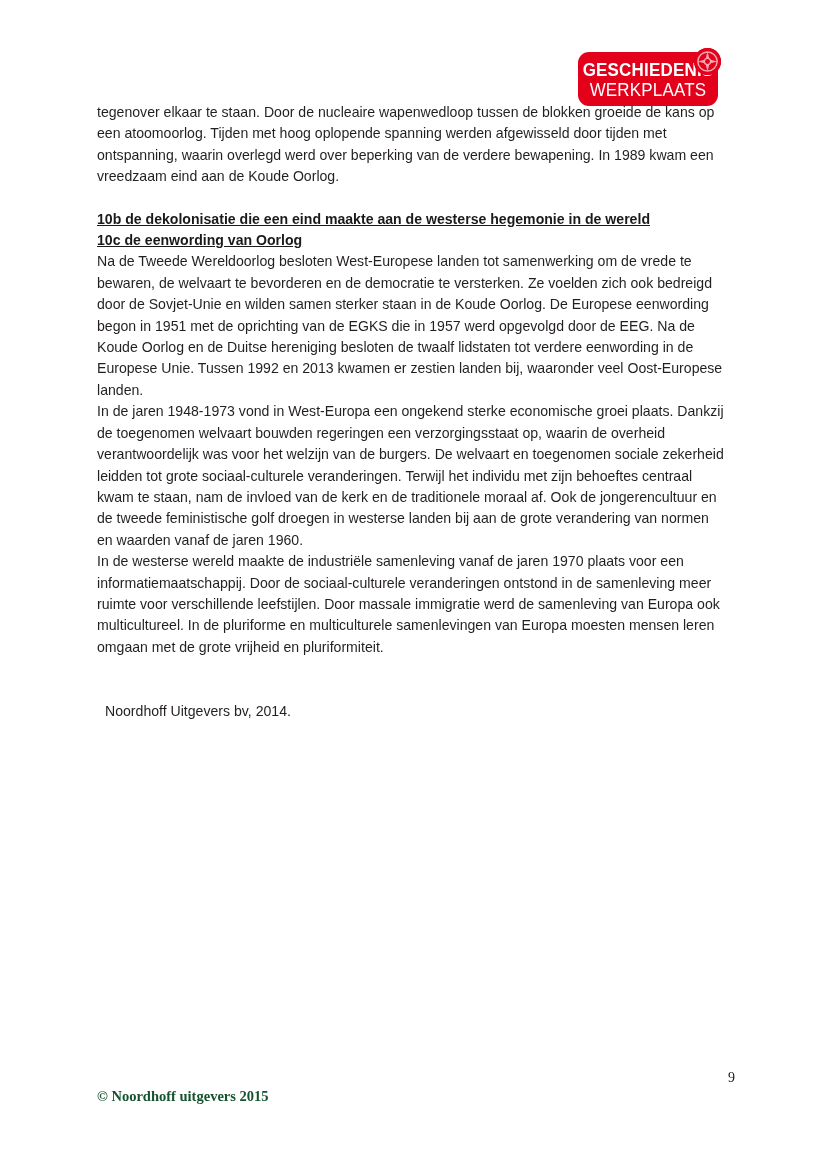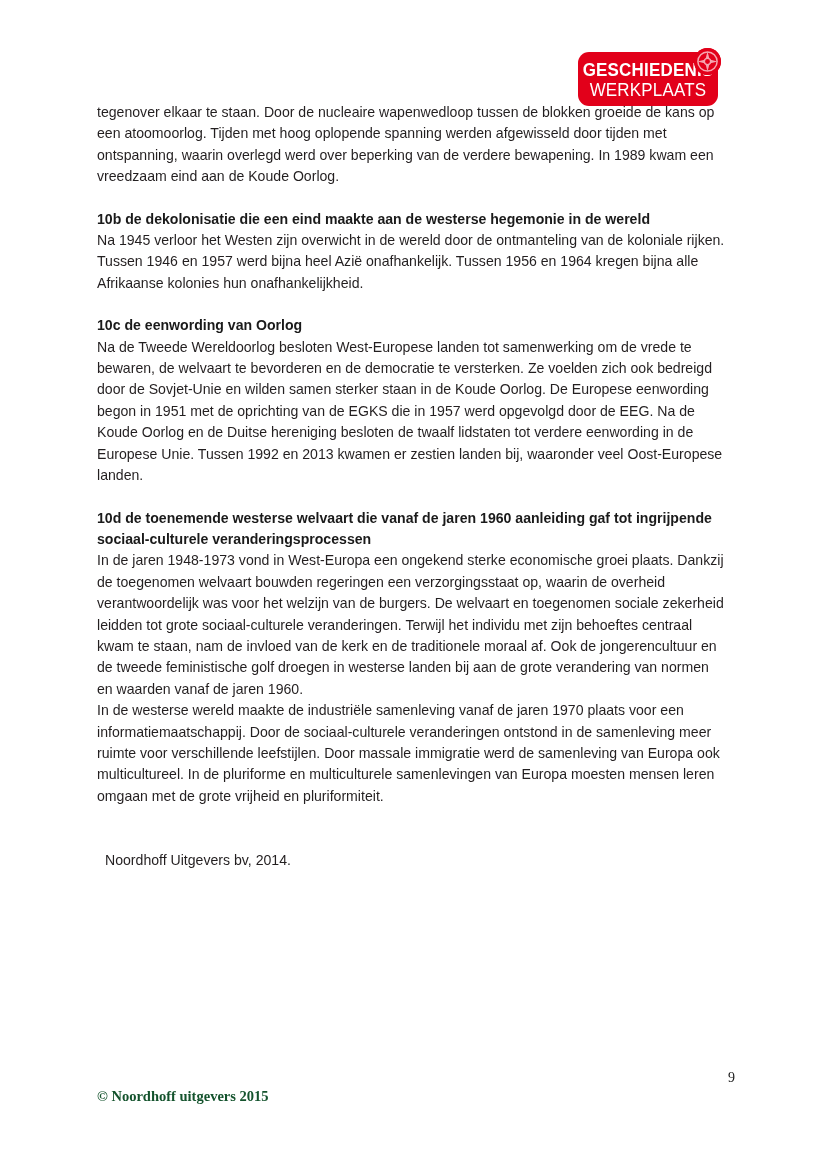--- a/index.html
+++ b/index.html
@@ -99,20 +99,21 @@
   }
   .para + .heading {
     margin-top: 21px;
   }
   .heading {
     margin: 0;
     font-weight: bold;
     font-size: 14.1px;
     line-height: 21.4px;
     color: #1a1a1a;
+    text-decoration: underline;
   }
   .colophon {
     margin: 8px;
     margin-top: 43px;
   }
 
   
   .page-number {
     position: absolute;
     left: 0;
@@ -155,26 +156,24 @@
         <circle cx="13.5" cy="13.5" r="3.1" fill="#E2001A" stroke="#F6A6B0" stroke-width="1.3"></circle>
       </svg>
     </div>
   </div>
 
   <div class="content">
 
     <p class="para">tegenover elkaar te staan. Door de nucleaire wapenwedloop tussen de blokken groeide de kans op een atoomoorlog. Tijden met hoog oplopende spanning werden afgewisseld door tijden met ontspanning, waarin overlegd werd over beperking van de verdere bewapening. In 1989 kwam een vreedzaam eind aan de Koude Oorlog.</p>
 
     <p class="heading">10b de dekolonisatie die een eind maakte aan de westerse hegemonie in de wereld</p>
-    <p class="para">Na 1945 verloor het Westen zijn overwicht in de wereld door de ontmanteling van de koloniale rijken. Tussen 1946 en 1957 werd bijna heel Azië onafhankelijk. Tussen 1956 en 1964 kregen bijna alle Afrikaanse kolonies hun onafhankelijkheid.</p>
 
     <p class="heading">10c de eenwording van Oorlog</p>
     <p class="para">Na de Tweede Wereldoorlog besloten West-Europese landen tot samenwerking om de vrede te bewaren, de welvaart te bevorderen en de democratie te versterken. Ze voelden zich ook bedreigd door de Sovjet-Unie en wilden samen sterker staan in de Koude Oorlog. De Europese eenwording begon in 1951 met de oprichting van de EGKS die in 1957 werd opgevolgd door de EEG. Na de Koude Oorlog en de Duitse hereniging besloten de twaalf lidstaten tot verdere eenwording in de Europese Unie. Tussen 1992 en 2013 kwamen er zestien landen bij, waaronder veel Oost-Europese landen.</p>
 
-    <p class="heading">10d de toenemende westerse welvaart die vanaf de jaren 1960 aanleiding gaf tot ingrijpende sociaal-culturele veranderingsprocessen</p>
     <p class="para">In de jaren 1948-1973 vond in West-Europa een ongekend sterke economische groei plaats. Dankzij de toegenomen welvaart bouwden regeringen een verzorgingsstaat op, waarin de overheid verantwoordelijk was voor het welzijn van de burgers. De welvaart en toegenomen sociale zekerheid leidden tot grote sociaal-culturele veranderingen. Terwijl het individu met zijn behoeftes centraal kwam te staan, nam de invloed van de kerk en de traditionele moraal af. Ook de jongerencultuur en de tweede feministische golf droegen in westerse landen bij aan de grote verandering van normen en waarden vanaf de jaren 1960.</p>
 
     <p class="para">In de westerse wereld maakte de industriële samenleving vanaf de jaren 1970 plaats voor een informatiemaatschappij. Door de sociaal-culturele veranderingen ontstond in de samenleving meer ruimte voor verschillende leefstijlen. Door massale immigratie werd de samenleving van Europa ook multicultureel. In de pluriforme en multiculturele samenlevingen van Europa moesten mensen leren omgaan met de grote vrijheid en pluriformiteit.</p>
 
     <p class="colophon">Noordhoff Uitgevers bv, 2014.</p>
 
   </div>
 
   <div class="page-number">9</div>
   <div class="footer-copyright">© Noordhoff uitgevers 2015</div>

